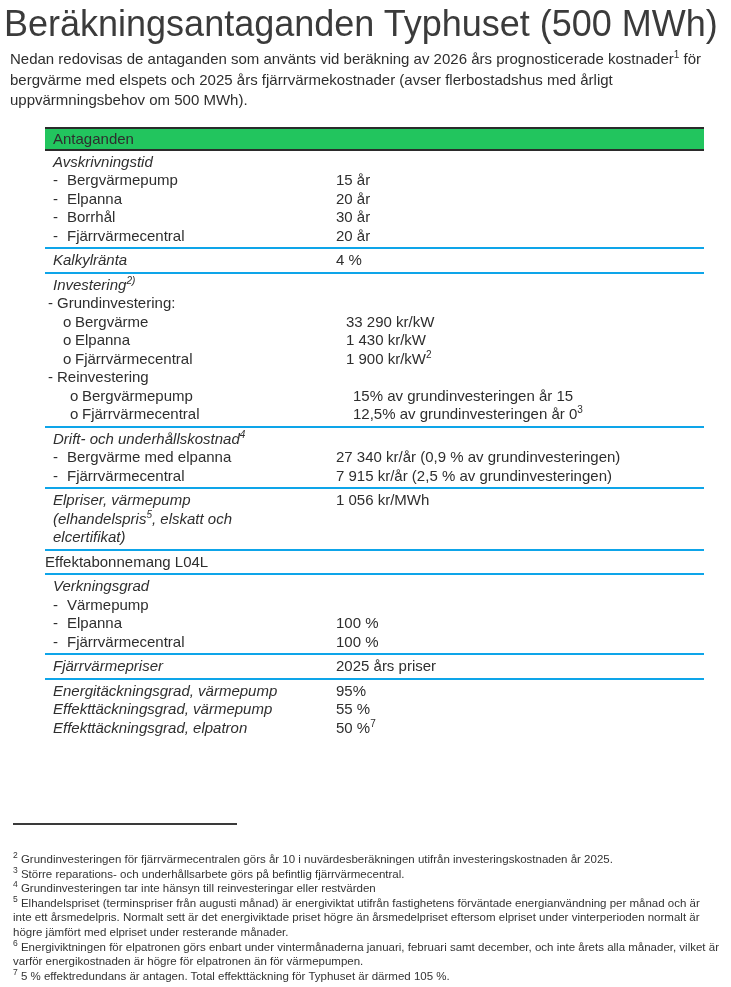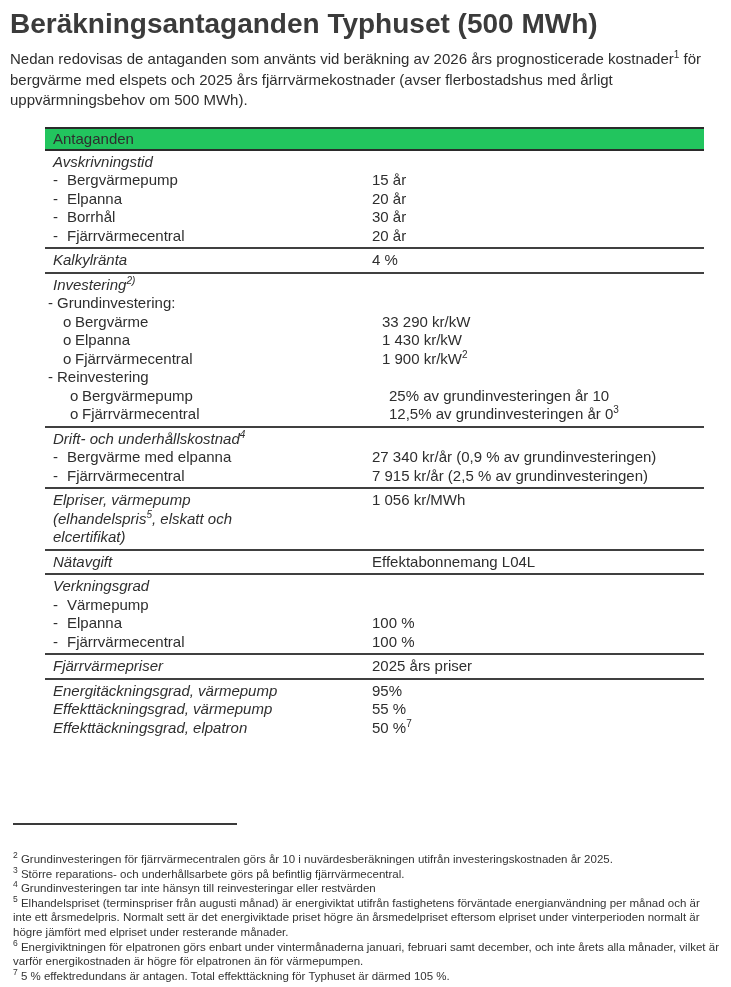--- a/index.html
+++ b/index.html
@@ -3,48 +3,48 @@
 <meta charset="utf-8">
 <style>
   html,body{margin:0;padding:0;}
   body{
     width:731px;height:987px;background:#ffffff;
     font-family:"Liberation Sans","DejaVu Sans",sans-serif;
     color:#2e2e2e;position:relative;overflow:hidden;
   }
   .page{position:relative;width:731px;height:987px;}
   .title{
-    margin:0;padding:7px 0 0 10px;
-    font-size:28px;font-weight:700;color:#3b3b3b;line-height:33px;
+    margin:0;padding:7px 0 0 4px;
+    font-size:36px;font-weight:400;color:#3b3b3b;line-height:33px;
   }
   .intro{
     margin:9px 0 0 10px;width:712px;
     font-size:15px;line-height:20.5px;white-space:pre-line;
   }
   .table{margin:16px 0 0 45px;width:659px;font-size:15px;}
   .thead{
     background:#22c55e;
     border-top:2px solid #2b2b2b;border-bottom:2px solid #2b2b2b;
     padding-left:8px;line-height:20px;
   }
   .tsection{padding:2px 0 2px 0;}
-  .tsection + .tsection{border-top:2px solid #404040;}
+  .tsection + .tsection{border-top:2px solid #0ea5e9;}
   .trow{display:flex;align-items:flex-start;line-height:18.5px;}
   .tlabel{flex:0 0 283px;display:flex;align-items:flex-start;}
   .ltext{white-space:pre-line;}
   .section .tlabel{padding-left:8px;font-style:italic;}
   .dash   .tlabel{padding-left:8px;}
   .dash   .pfx{flex:0 0 14px;}
   .dash2  .tlabel{padding-left:3px;}
   .dash2  .pfx{flex:0 0 9px;}
   .circle .tlabel{padding-left:18px;}
   .circle .pfx{flex:0 0 12px;}
   .circle2 .tlabel{padding-left:25px;}
   .circle2 .pfx{flex:0 0 12px;}
-  .tvalue{flex:1;white-space:pre-line;margin-left:36px;}
+  .tvalue{flex:1;white-space:pre-line;}
   sup{font-size:10px;line-height:0;vertical-align:super;}
   .footnotes{position:absolute;left:13px;top:823px;width:708px;}
   .fn-rule{width:224px;height:0;border-top:2px solid #3a3a3a;}
   .footnotes-list{margin-top:27px;}
   .fn{font-size:11.5px;line-height:14.6px;color:#333333;}
   .fn sup{font-size:8.5px;}
 </style>
 </head>
 <body>
 
@@ -143,21 +143,21 @@
               <span class="pfx">-</span>
               <span class="ltext">Reinvestering</span>
             </div>
             <div class="tvalue"></div>
           </div>
           <div class="trow circle2">
             <div class="tlabel">
               <span class="pfx">o</span>
               <span class="ltext">Bergvärmepump</span>
             </div>
-            <div class="tvalue">25% av grundinvesteringen år 10</div>
+            <div class="tvalue">15% av grundinvesteringen år 15</div>
           </div>
           <div class="trow circle2">
             <div class="tlabel">
               <span class="pfx">o</span>
               <span class="ltext">Fjärrvärmecentral</span>
             </div>
             <div class="tvalue">12,5% av grundinvesteringen år 0<sup>3</sup></div>
           </div>
         </div>
         <div class="tsection">
@@ -187,23 +187,20 @@
             <div class="tlabel">
               <span class="ltext">Elpriser, värmepump
 (elhandelspris<sup>5</sup>, elskatt och
 elcertifikat)</span>
             </div>
             <div class="tvalue">1 056 kr/MWh</div>
           </div>
         </div>
         <div class="tsection">
           <div class="trow section">
-            <div class="tlabel">
-              <span class="ltext">Nätavgift</span>
-            </div>
             <div class="tvalue">Effektabonnemang L04L</div>
           </div>
         </div>
         <div class="tsection">
           <div class="trow section">
             <div class="tlabel">
               <span class="ltext">Verkningsgrad</span>
             </div>
             <div class="tvalue"></div>
           </div>

